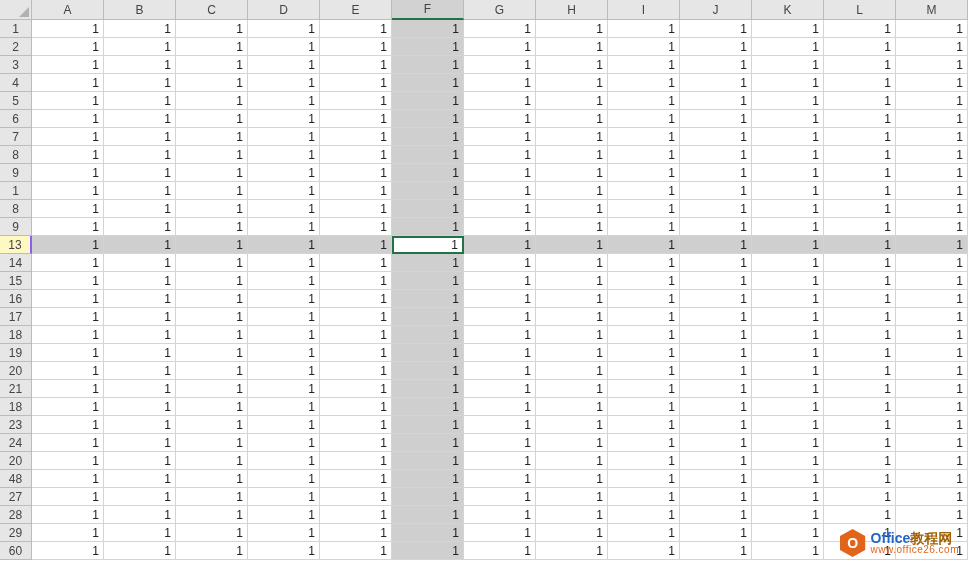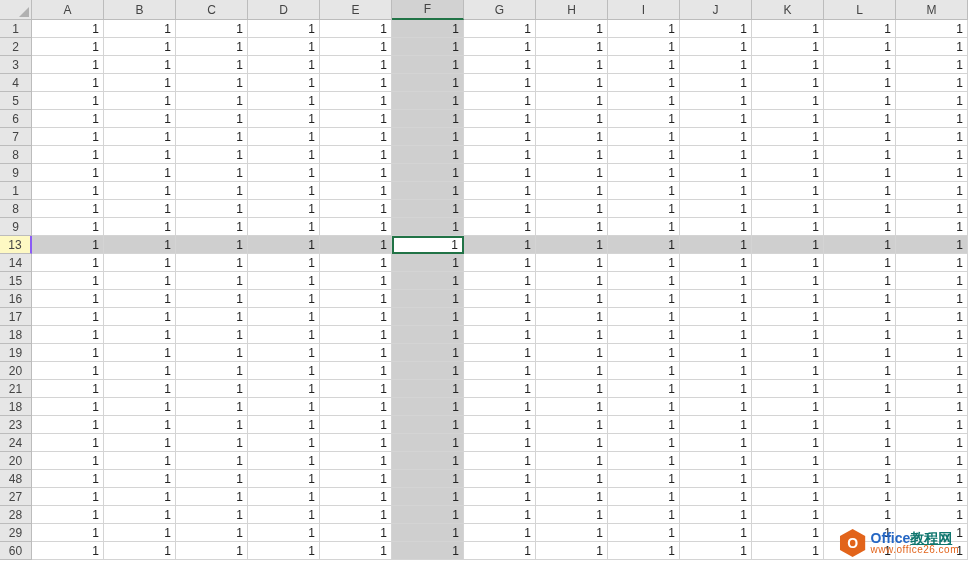--- a/index.html
+++ b/index.html
@@ -13,21 +13,21 @@
     .data { justify-content: flex-end; color: #222; }
     .col-highlight { background: #cfcfcf; }
     .row-highlight { background: #cfcfcf; }
     .col-header.col-highlight-hdr { background: #d2d2d2; border-bottom: 2px solid #217346; }
     .row-header.row-highlight-hdr { background: #fef9c3; border-right: 2px solid #8b5cf6; }
     .active-cell { border: 2px solid #217346 !important; background: #fff !important; z-index: 5; position: relative; }
     .watermark { position: absolute; right: 12px; bottom: 8px; display: flex; align-items: center; gap: 4px; z-index: 100; }
     .wm-icon { width: 28px; height: 28px; background: #e2641b; clip-path: polygon(50% 0, 95% 25%, 95% 75%, 50% 100%, 5% 75%, 5% 25%); display: flex; align-items: center; justify-content: center; color: #fff; font-weight: bold; font-size: 14px; }
     .wm-text { display: flex; flex-direction: column; line-height: 1; }
     .wm-title { font-size: 14px; font-weight: bold; }
-    .wm-title .o1 { color: #2466c4; text-align: right; } .wm-title .o2 { color: #0f766e; text-decoration: underline; }
+    .wm-title .o1 { color: #2466c4; text-align: right; } .wm-title .o2 { color: #a16207; }
     .wm-url { font-size: 10px; color: #e2641b; letter-spacing: 0.5px; }
   </style>
 </head>
 <body>
 
 <div class="grid" id="grid">
     <div class="cell corner"></div>
     <div class="cell col-header">A</div>
     <div class="cell col-header">B</div>
     <div class="cell col-header">C</div>

